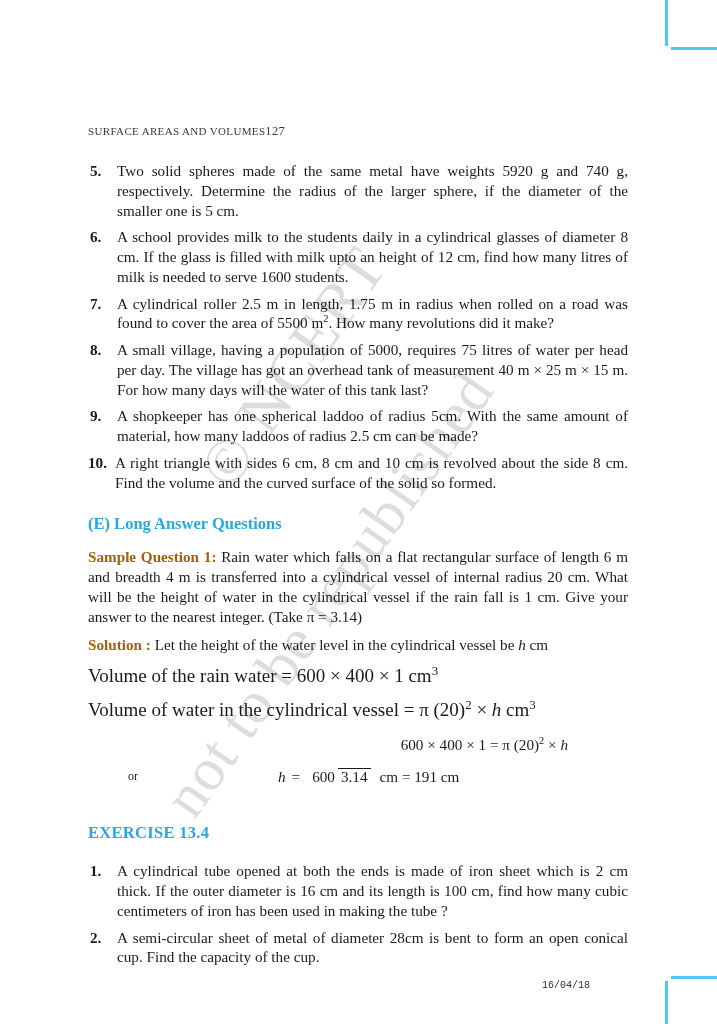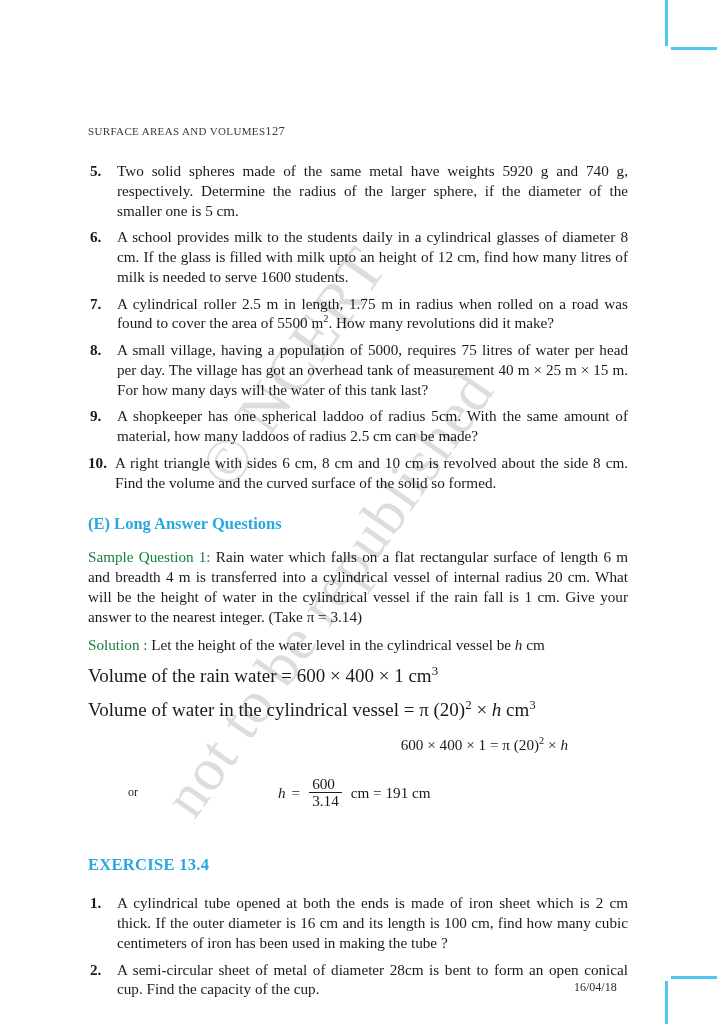--- a/index.html
+++ b/index.html
@@ -127,22 +127,22 @@
 
   
   .para {
     font-size: 15.2px;
     line-height: 1.30;
     text-align: justify;
     margin-bottom: 9px;
   }
   .para.nojust { text-align: left; }
   .lead {
-    color: #15803d;
-    font-weight: normal;
+    color: #a16207;
+    font-weight: bold;
   }
   .it { font-style: italic; }
   sup { font-size: 0.68em; vertical-align: super; line-height: 0; }
 
   
   .mathline {
     font-size: 19px;
     line-height: 1.30;
     margin-bottom: 9px;
   }
@@ -161,34 +161,35 @@
   }
   .or-label { width: 150px; font-size: 12px; margin-left: 40px; }
   .frac-eq {
     display: flex;
     align-items: center;
     font-size: 15.2px;
     gap: 6px;
   }
   .frac {
     display: inline-flex;
-    flex-direction: column;
+    flex-direction: row;
+    align-items: center;
     vertical-align: middle;
-    margin: 12px 3px;
+    margin: 4px 3px;
   }
   .frac .num { line-height: 1.05; padding: 0 3px; }
   .frac .den { line-height: 1.05; padding: 0 3px; border-top: 1.3px solid #1a1a1a; }
 
   
   #footer-date {
     position: absolute;
-    left: 574px;
+    left: 542px;
     top: 980px;
-    font-family: Liberation Serif, serif;
-    font-size: 12px;
+    font-family: Liberation Mono, monospace;
+    font-size: 10px;
     color: #2b2b2b;
     z-index: 3;
   }
 </style>
 </head>
 <body>
 
 <div class="corner-line" id="corner-tr-vert"></div>
 <div class="corner-line" id="corner-tr-horiz"></div>
 <div class="corner-line" id="corner-br-horiz"></div>

